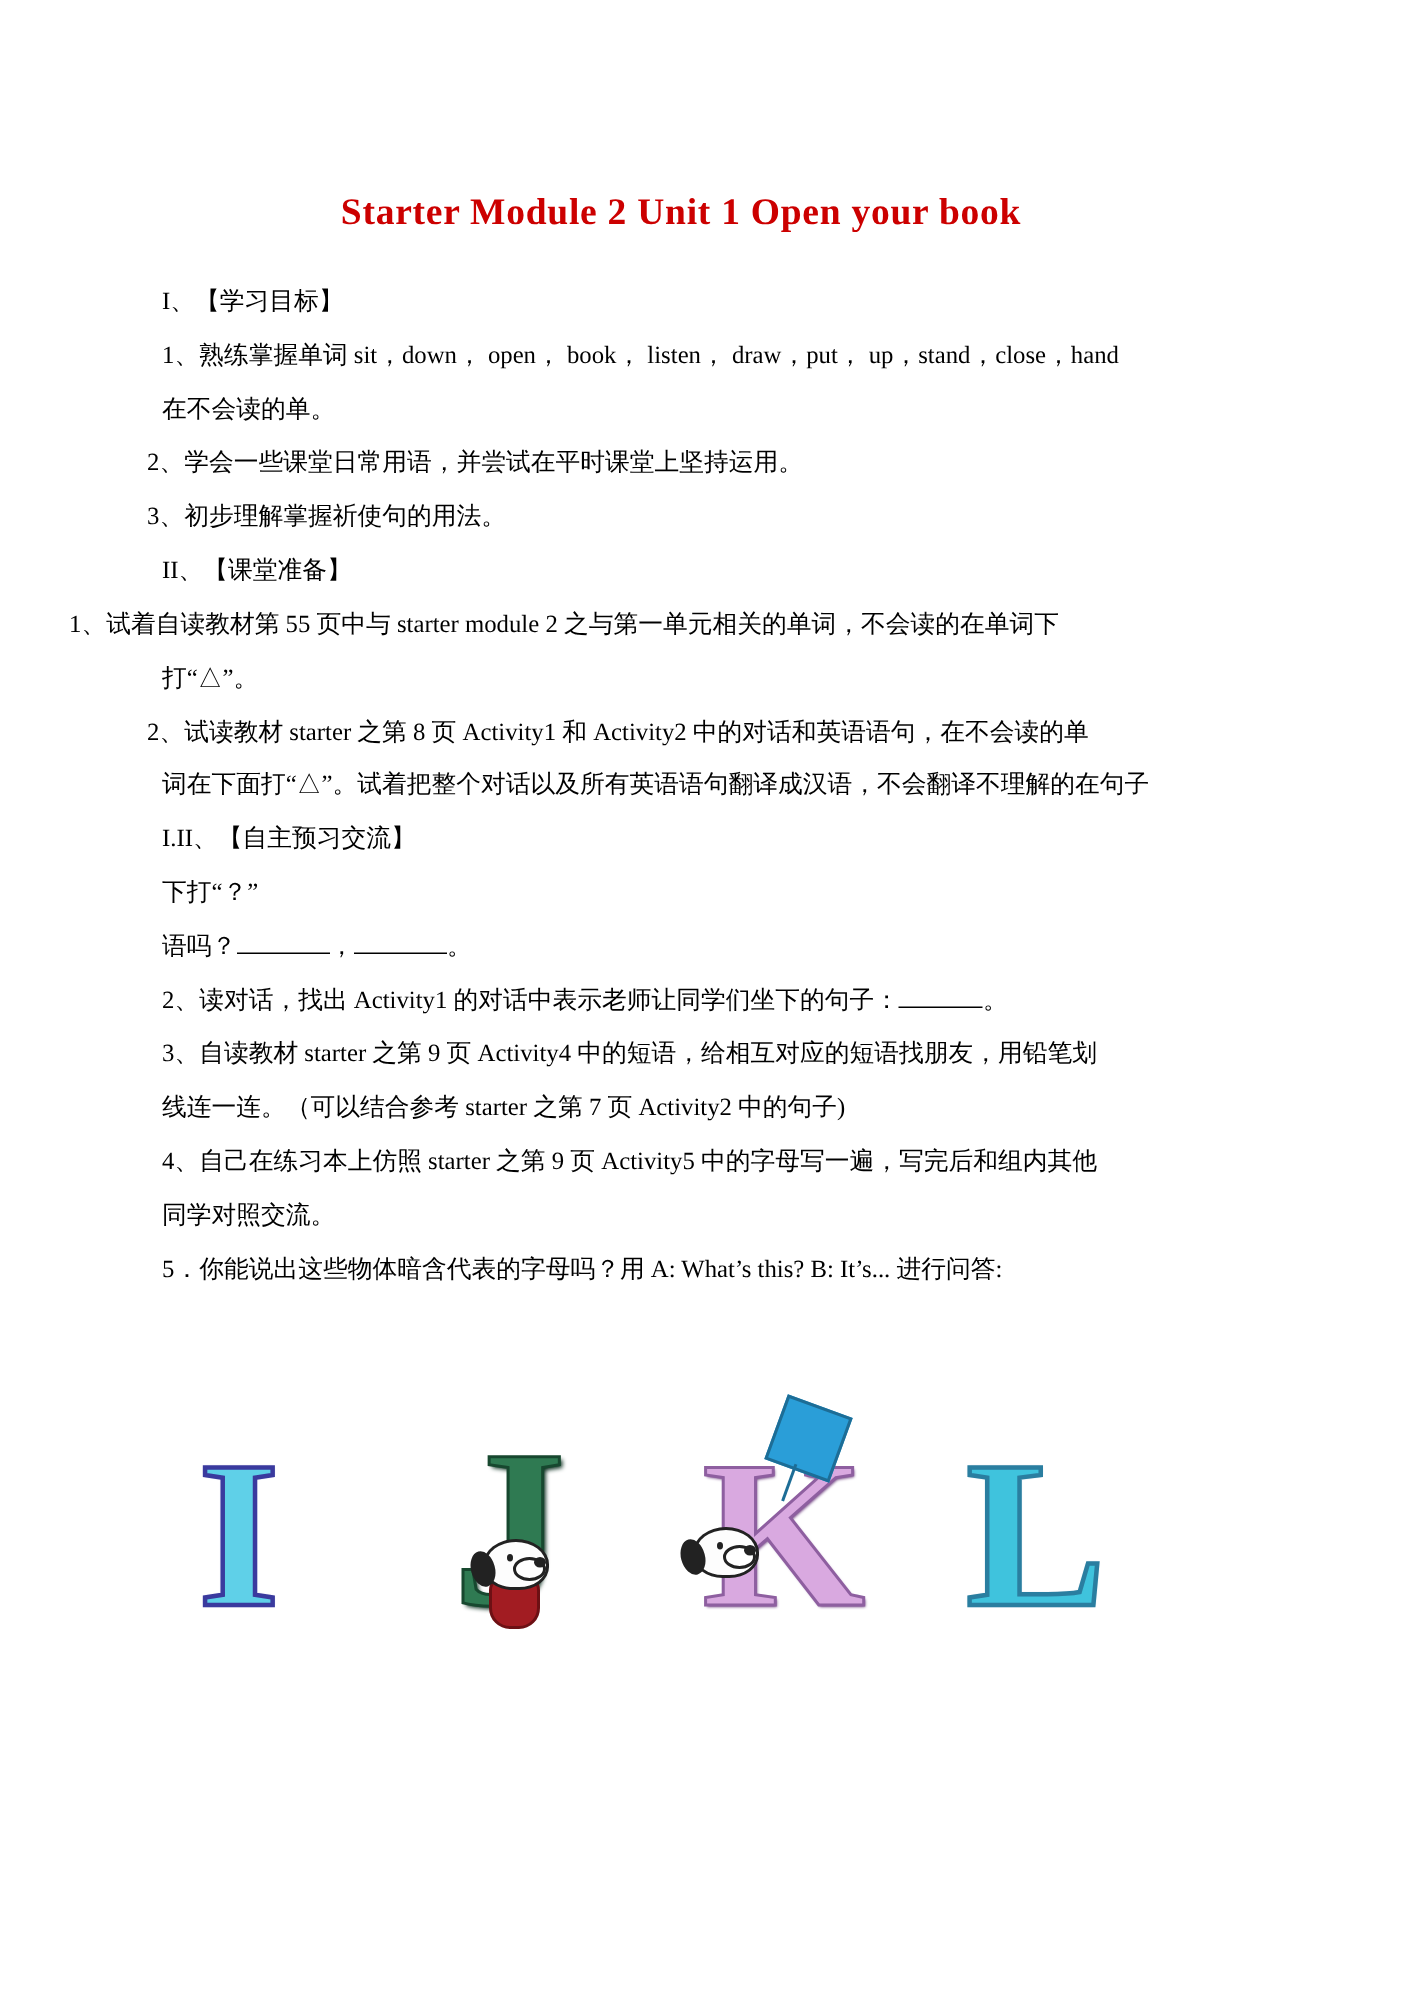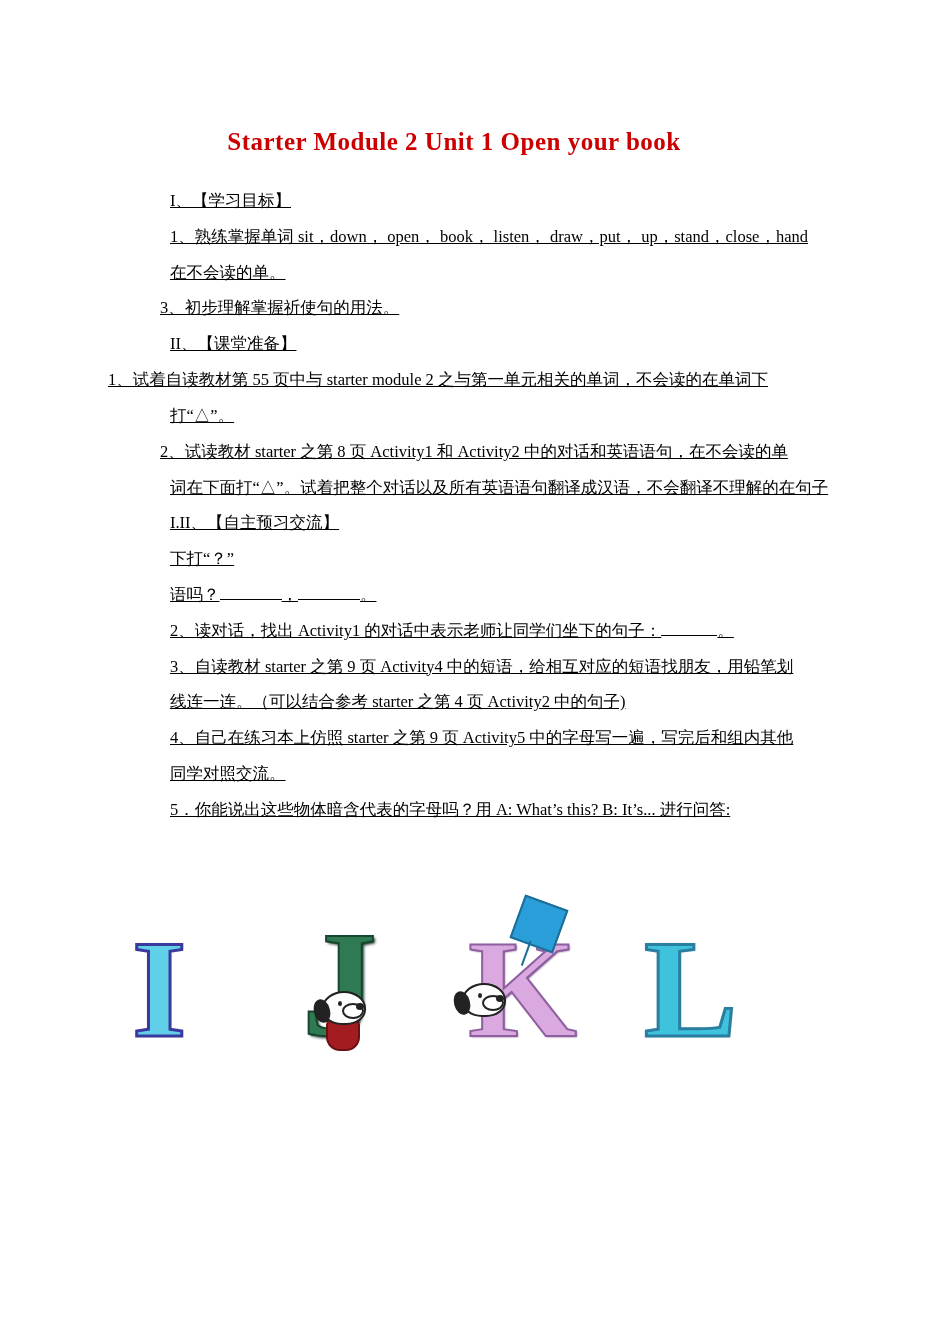--- a/index.html
+++ b/index.html
@@ -28,25 +28,24 @@
     color: #cc0000;
     font-family: "Liberation Serif", serif;
     font-weight: bold;
     font-size: 25px;
     letter-spacing: 0.5px;
     margin: 0;
     padding-top: 128px;
   }
   .body-block {
     margin-top: 28px;
-    padding-left: 108px;
+    padding-left: 46px;
     padding-right: 75px;
     font-size: 16.5px;
     line-height: 2.05;
-    text-decoration: underline;
   }
   p.line {
     margin: 0 0 2px 0;
     font-family: "Liberation Serif", serif;
   }
   .ind-1 { text-indent: 0; padding-left: 62px; }
   .ind-2 { text-indent: 0; padding-left: 52px; }
   .ind-0 { text-indent: 0; padding-left: 0px; }
   .cont2 { padding-left: 62px; }
   .heading {
@@ -192,38 +191,39 @@
 
 <div class="page">
 
   <h1 class="doc-title">Starter Module 2 Unit 1 Open your book</h1>
 
   <div class="body-block">
 
     <p class="line ind-1 heading">I、【学习目标】</p>
     <p class="line ind-1">1、熟练掌握单词 sit，down， open， book， listen， draw，put， up，stand，close，hand</p>
     <p class="line cont2">在不会读的单。</p>
+    <p class="line ind-2">2、学会一些课堂日常用语，并尝试在平时课堂上坚持运用。</p>
     <p class="line ind-2">3、初步理解掌握祈使句的用法。</p>
 
     <p class="line ind-1 heading">II、【课堂准备】</p>
     <p class="line ind-0">1、试着自读教材第 55 页中与 starter module 2 之与第一单元相关的单词，不会读的在单词下</p>
     <p class="line cont2">打“△”。</p>
     <p class="line ind-2">2、试读教材 starter 之第 8 页 Activity1 和 Activity2 中的对话和英语语句，在不会读的单</p>
     <p class="line cont2">词在下面打“△”。试着把整个对话以及所有英语语句翻译成汉语，不会翻译不理解的在句子</p>
     <p class="line ind-1 heading">I.II、【自主预习交流】</p>
 
     <p class="line cont2">下打“？”</p>
     <p class="line ind-1">
       <span>语吗？</span><span class="blank"></span><span>，</span><span class="blank"></span><span>。</span>
     </p>
     <p class="line ind-1">
       <span>2、读对话，找出 Activity1 的对话中表示老师让同学们坐下的句子：</span><span class="blank-sm"></span><span>。</span>
     </p>
     <p class="line ind-1">3、自读教材 starter 之第 9 页 Activity4 中的短语，给相互对应的短语找朋友，用铅笔划</p>
-    <p class="line cont2">线连一连。（可以结合参考 starter 之第 4 页 Activity2 中的句子)</p>
+    <p class="line cont2">线连一连。（可以结合参考 starter 之第 7 页 Activity2 中的句子)</p>
     <p class="line ind-1">4、自己在练习本上仿照 starter 之第 9 页 Activity5 中的字母写一遍，写完后和组内其他</p>
     <p class="line cont2">同学对照交流。</p>
     <p class="line ind-1">5．你能说出这些物体暗含代表的字母吗？用 A: What’s this? B: It’s... 进行问答:</p>
 
   </div>
 
   <div class="letters-row">
 
     <div class="letter-fig">
       <span class="letter-glyph glyph-i">I</span>

